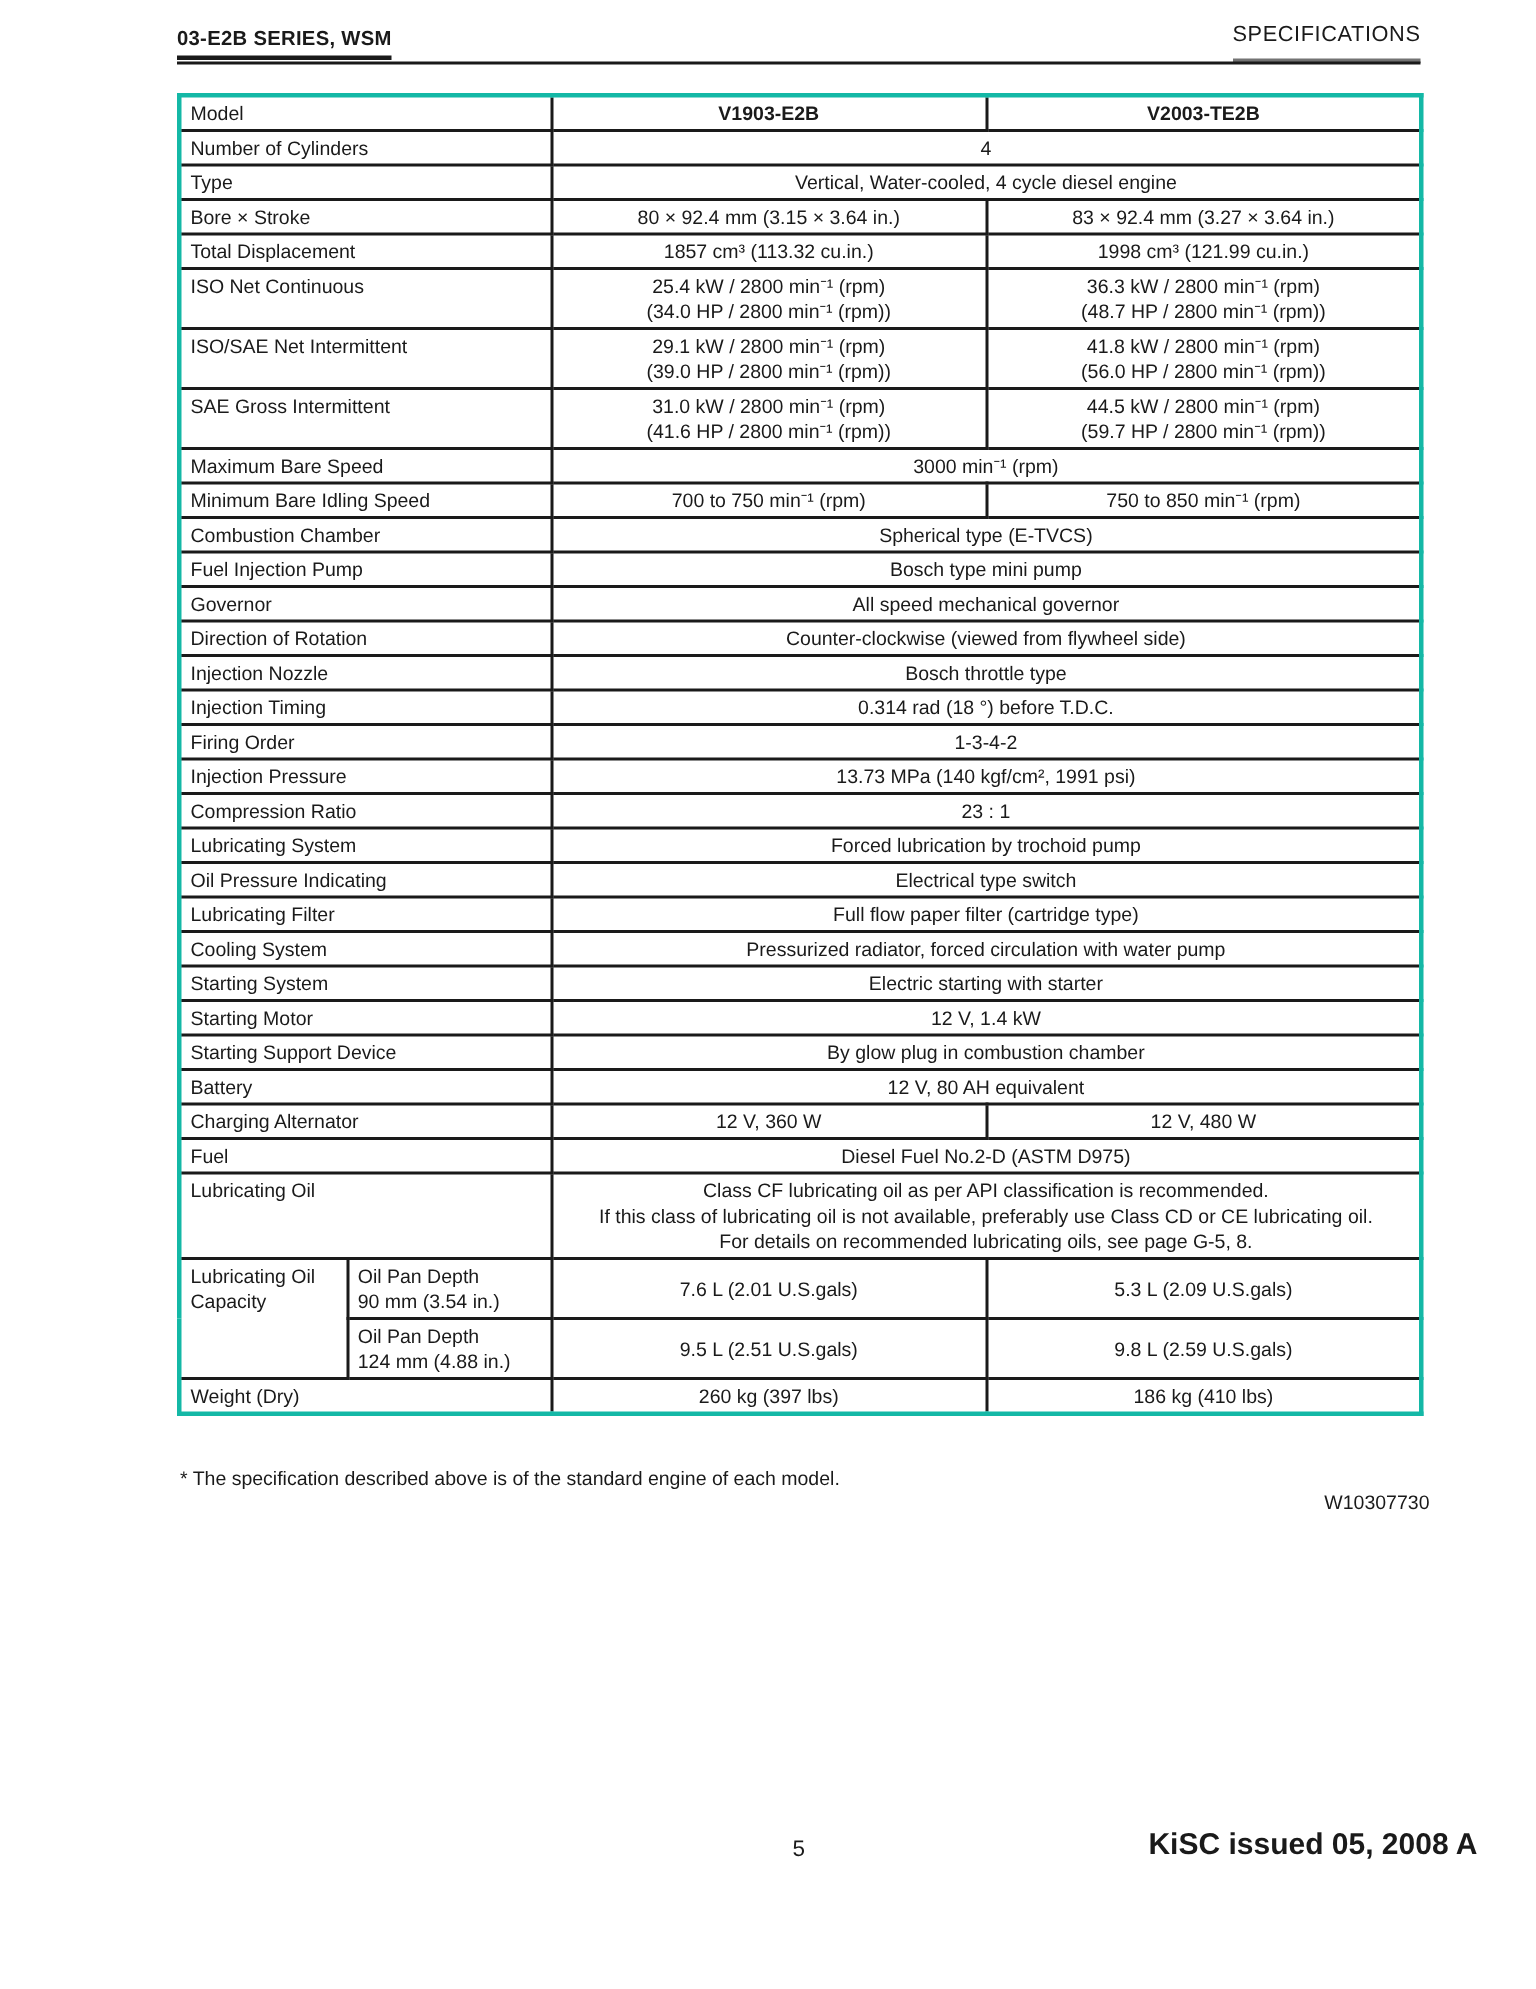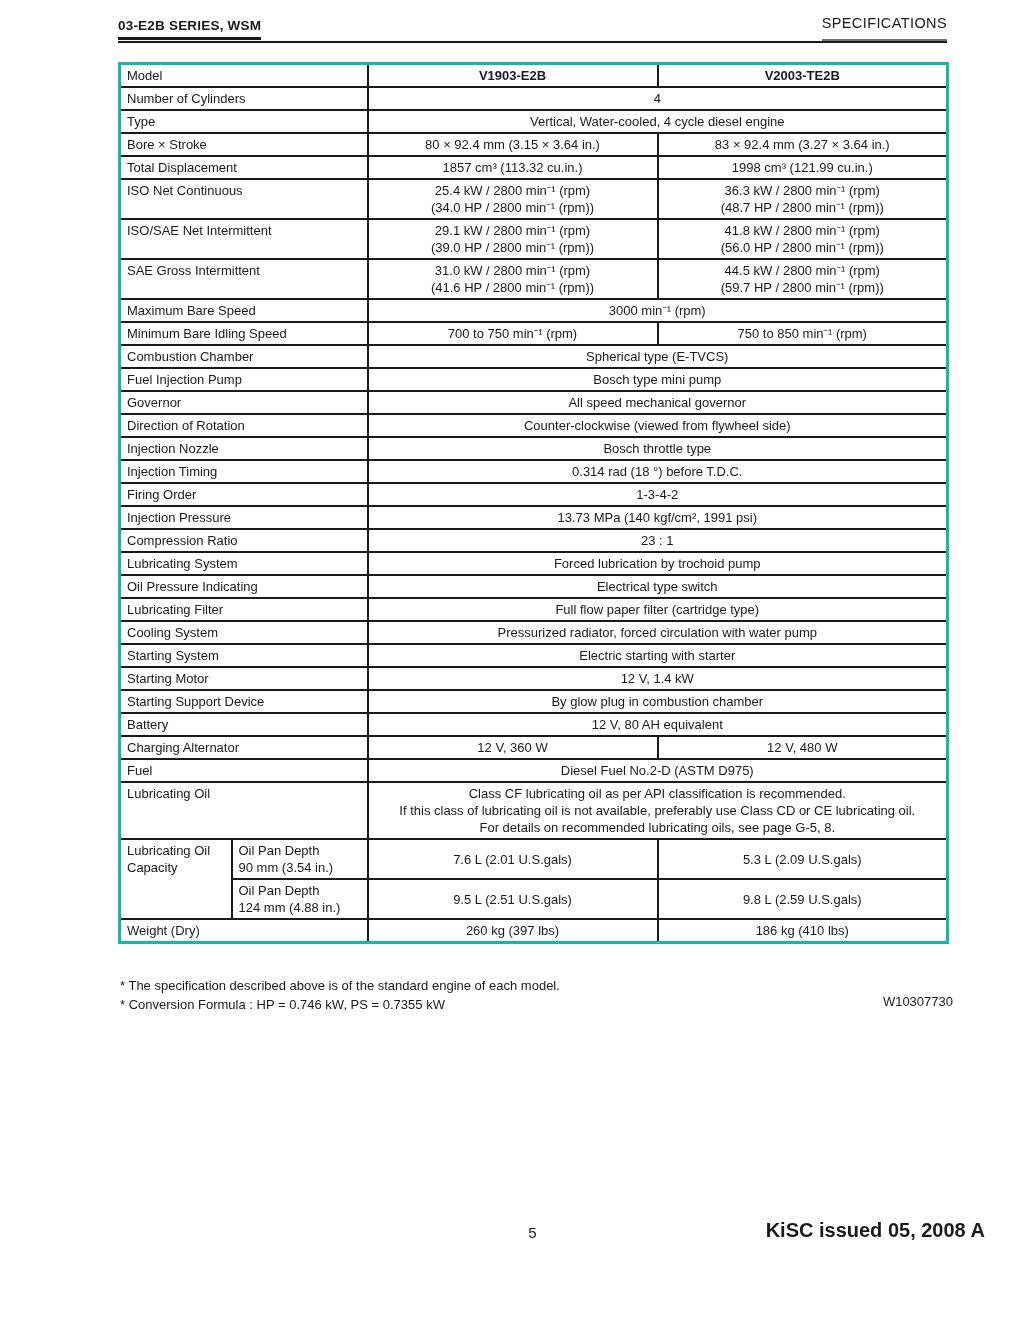--- a/index.html
+++ b/index.html
@@ -240,21 +240,20 @@
       <tr>
         <td class="lbl" colspan="2">Weight (Dry)</td>
         <td class="val">260 kg (397 lbs)</td>
         <td class="val">186 kg (410 lbs)</td>
       </tr>
     </tbody>
   </table>
 
   <div class="footnotes">
     <div>* The specification described above is of the standard engine of each model.</div>
-    <div>* Conversion Formula : HP = 0.746 kW, PS = 0.7355 kW</div>
   </div>
 
   <div class="doc-code">W10307730</div>
 
   <div class="page-number">5</div>
   <div class="issue-note">KiSC issued 05, 2008 A</div>
 
 </div>
 
 </body></html>

